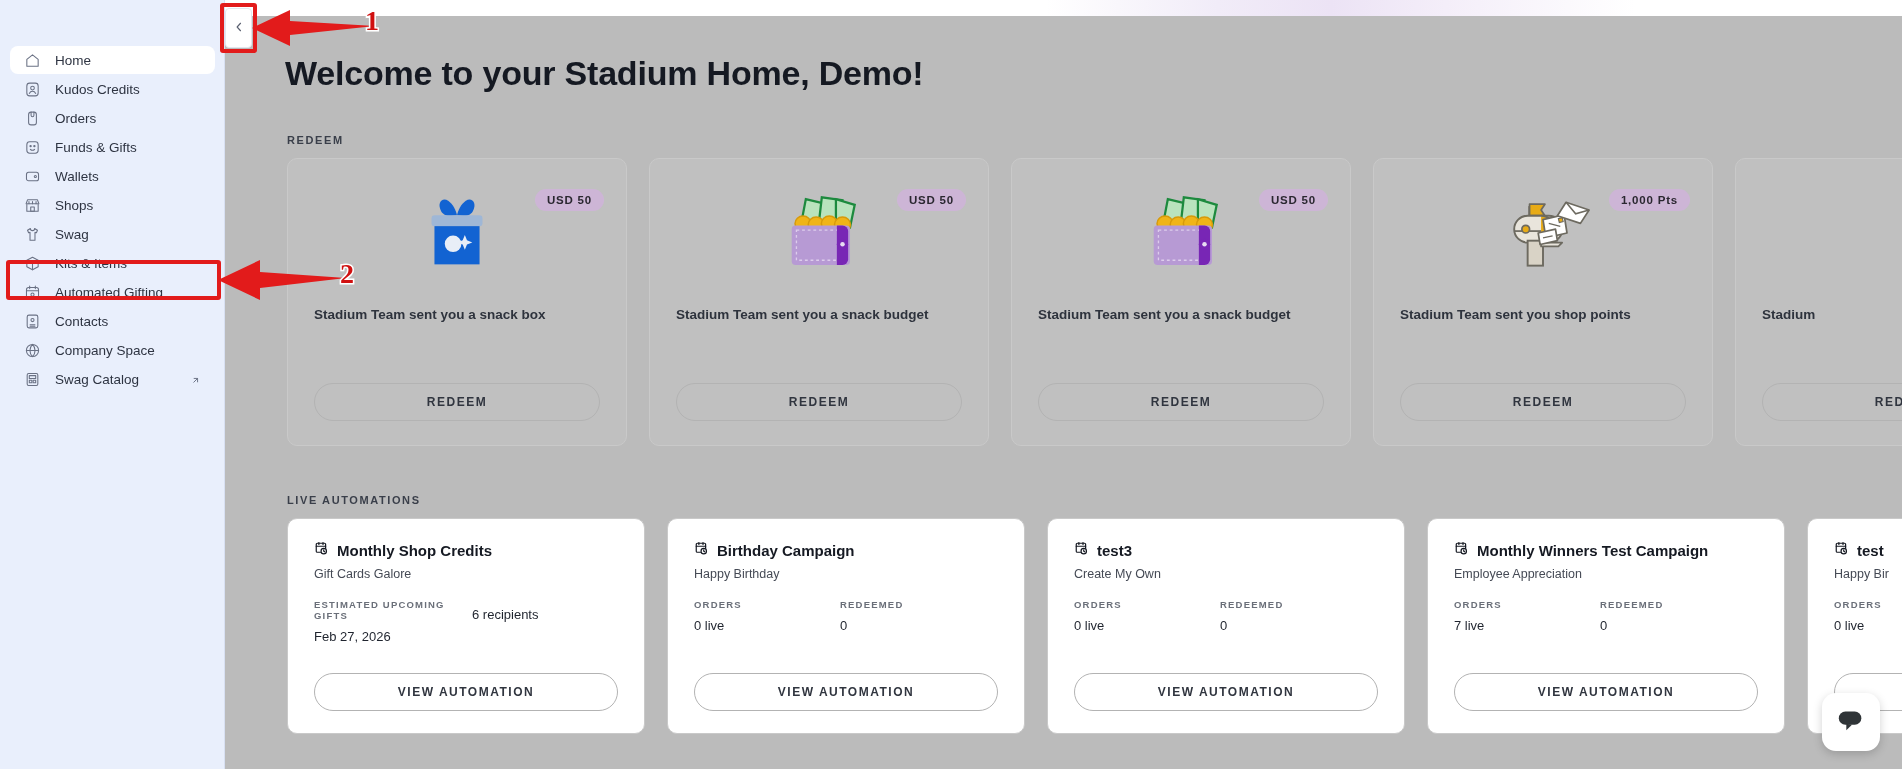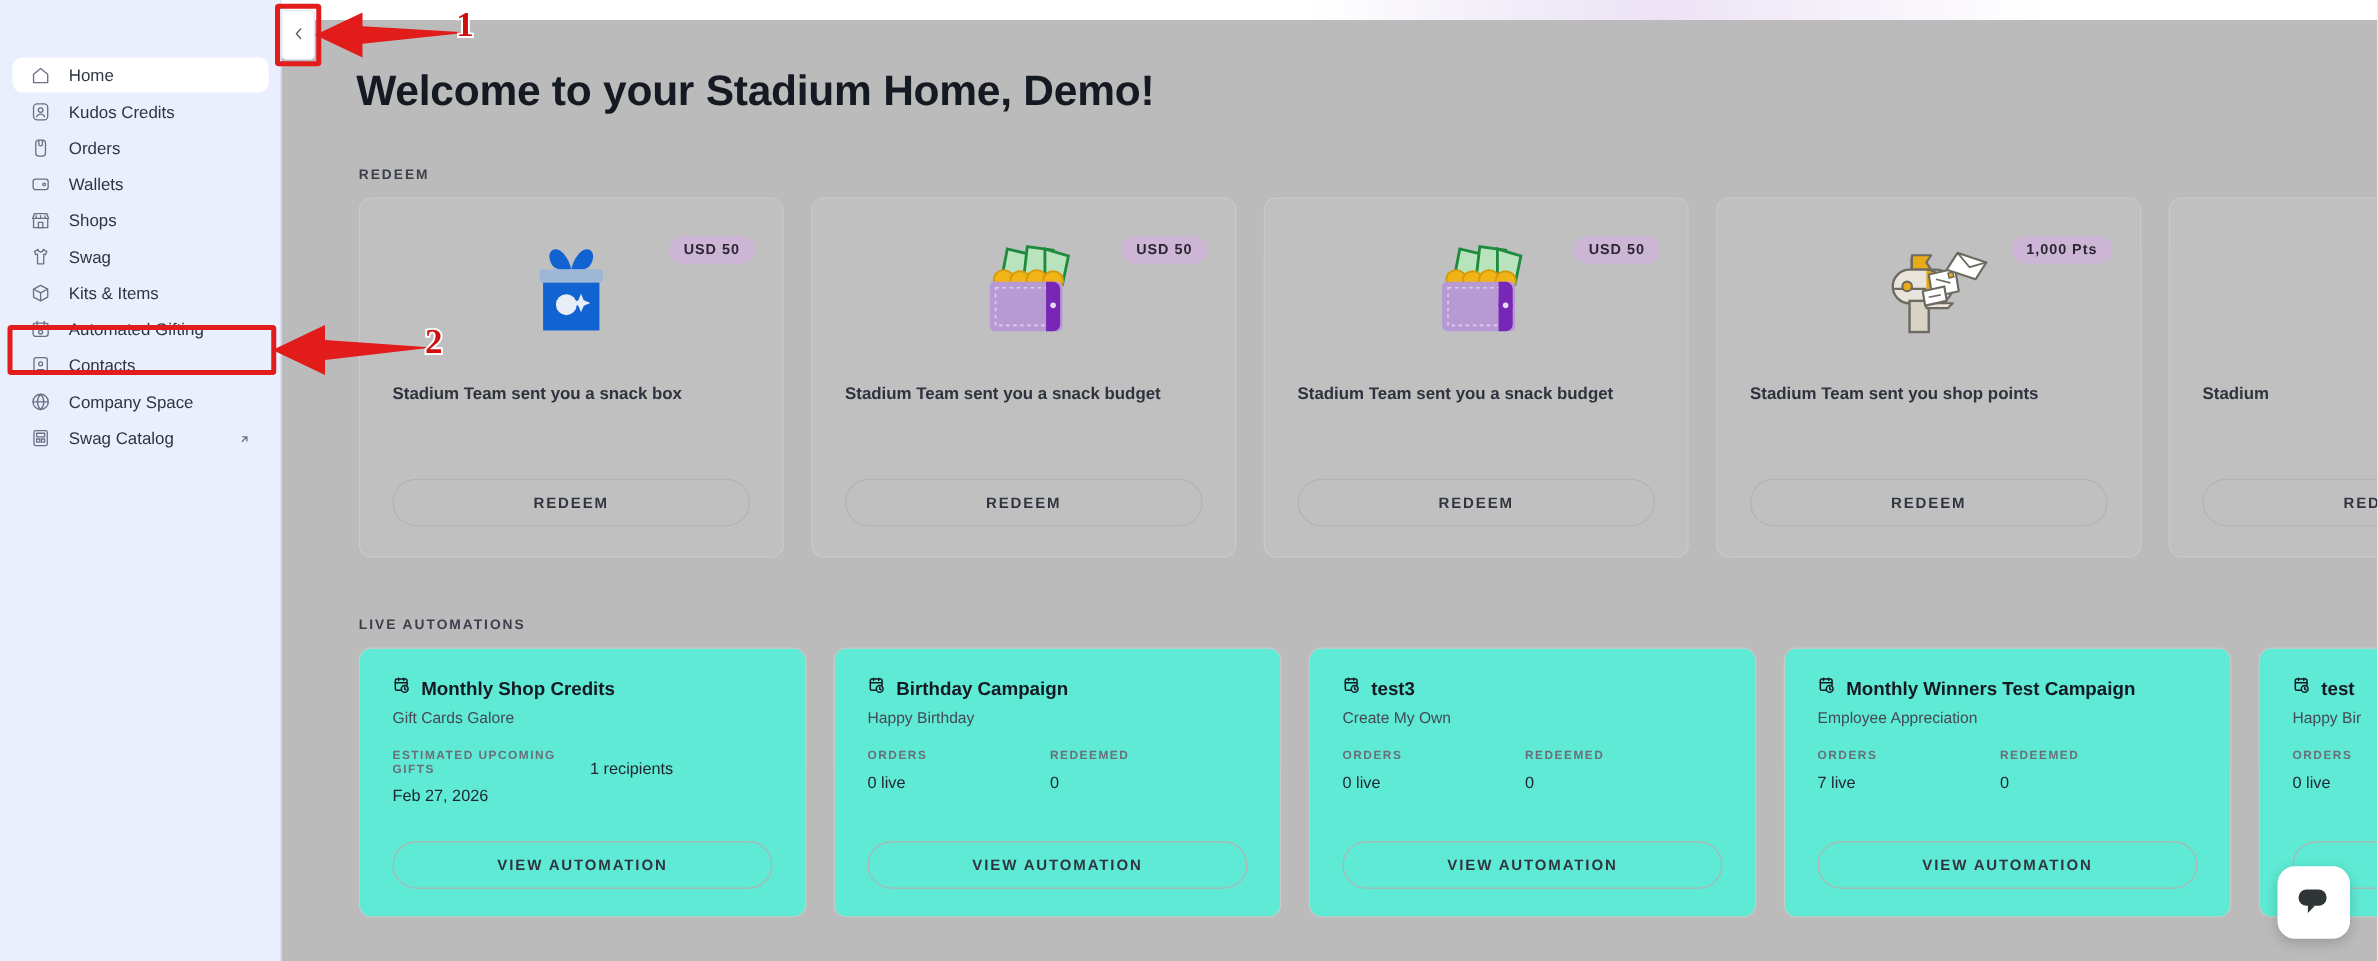--- a/index.html
+++ b/index.html
@@ -81,21 +81,21 @@
     border: 1px solid #b3b3b3; border-radius: 19px; background: transparent;
     display: flex; align-items: center; justify-content: center;
     font-size: 12px; font-weight: 700; letter-spacing: 1.5px; color: #30353f;
     cursor: pointer; font-family: "Liberation Sans", sans-serif;
   }
 
   
   .a-card {
     flex: 0 0 auto;
     width: 358px; height: 216px;
-    background: #5eead4;
+    background: #ffffff;
     border: 1px solid #c9c9c9;
     border-radius: 10px;
     position: relative;
   }
   .a-head { position: absolute; left: 26px; top: 22px; display: flex; align-items: center; gap: 8px; }
   .a-name { font-size: 15px; font-weight: 700; color: #151922; white-space: nowrap; }
   .a-sub { position: absolute; left: 26px; top: 48px; font-size: 12.5px; color: #454a55; white-space: nowrap; }
   .a-stats { position: absolute; left: 26px; right: 26px; top: 80px; display: flex; }
   .stat { min-width: 146px; }
   .stat-label { font-size: 9.5px; letter-spacing: 1.2px; font-weight: 700; color: #6a6f79; }
@@ -288,21 +288,21 @@
             <span class="a-name">Monthly Shop Credits</span>
           </div>
           <div class="a-sub">Gift Cards Galore</div>
           <div class="a-stats">
             <div class="stat">
               <div class="stat-label">ESTIMATED UPCOMING GIFTS</div>
               <div class="stat-value">Feb 27, 2026</div>
             </div>
             <div class="stat">
               <div class="stat-label"></div>
-              <div class="stat-value">1 recipients</div>
+              <div class="stat-value">6 recipients</div>
             </div>
           </div>
           <div class="pill-btn">VIEW AUTOMATION</div>
         </div>
         <div class="a-card">
           <div class="a-head">
             <span><svg viewBox="0 0 20 20" width="15" height="15" fill="none" stroke="#151922" stroke-width="1.6" stroke-linecap="round" stroke-linejoin="round">
                 <path d="M15.5 9.5V4.5a1.5 1.5 0 0 0-1.5-1.5H4.5A1.5 1.5 0 0 0 3 4.5v9A1.5 1.5 0 0 0 4.5 15h4"></path>
                 <path d="M3 7h12.5M6.5 2v2.6M12 2v2.6"></path>
                 <circle cx="13" cy="13.5" r="3.6"></circle>
@@ -418,20 +418,29 @@
         </div>
         <div class="nav-item">
           <span class="nav-ico"><svg viewBox="0 0 24 24" width="17" height="17" fill="none" stroke="currentColor" stroke-width="1.5" stroke-linecap="round" stroke-linejoin="round">
               <rect x="6.5" y="3" width="11" height="18" rx="3.5"></rect>
               <path d="M10 3v4.5a2 2 0 0 0 4 0V3"></path>
             </svg></span>
           <span class="nav-label">Orders</span>
         </div>
         <div class="nav-item">
           <span class="nav-ico"><svg viewBox="0 0 24 24" width="17" height="17" fill="none" stroke="currentColor" stroke-width="1.5" stroke-linecap="round" stroke-linejoin="round">
+              <rect x="4" y="4" width="16" height="16" rx="4"></rect>
+              <circle cx="9.3" cy="10" r="0.9" fill="currentColor"></circle>
+              <circle cx="14.7" cy="10" r="0.9" fill="currentColor"></circle>
+              <path d="M9 14.5c.9 1 2 1.4 3 1.4s2.1-.4 3-1.4"></path>
+            </svg></span>
+          <span class="nav-label">Funds &amp; Gifts</span>
+        </div>
+        <div class="nav-item">
+          <span class="nav-ico"><svg viewBox="0 0 24 24" width="17" height="17" fill="none" stroke="currentColor" stroke-width="1.5" stroke-linecap="round" stroke-linejoin="round">
               <rect x="3.5" y="6" width="17" height="12" rx="3"></rect>
               <circle cx="16" cy="12" r="1.5"></circle>
             </svg></span>
           <span class="nav-label">Wallets</span>
         </div>
         <div class="nav-item">
           <span class="nav-ico"><svg viewBox="0 0 24 24" width="17" height="17" fill="none" stroke="currentColor" stroke-width="1.5" stroke-linecap="round" stroke-linejoin="round">
               <path d="M4 9.5h16V20H4z"></path>
               <path d="M3 9.5 5 4h14l2 5.5"></path>
               <rect x="9.5" y="14" width="5" height="6"></rect>

